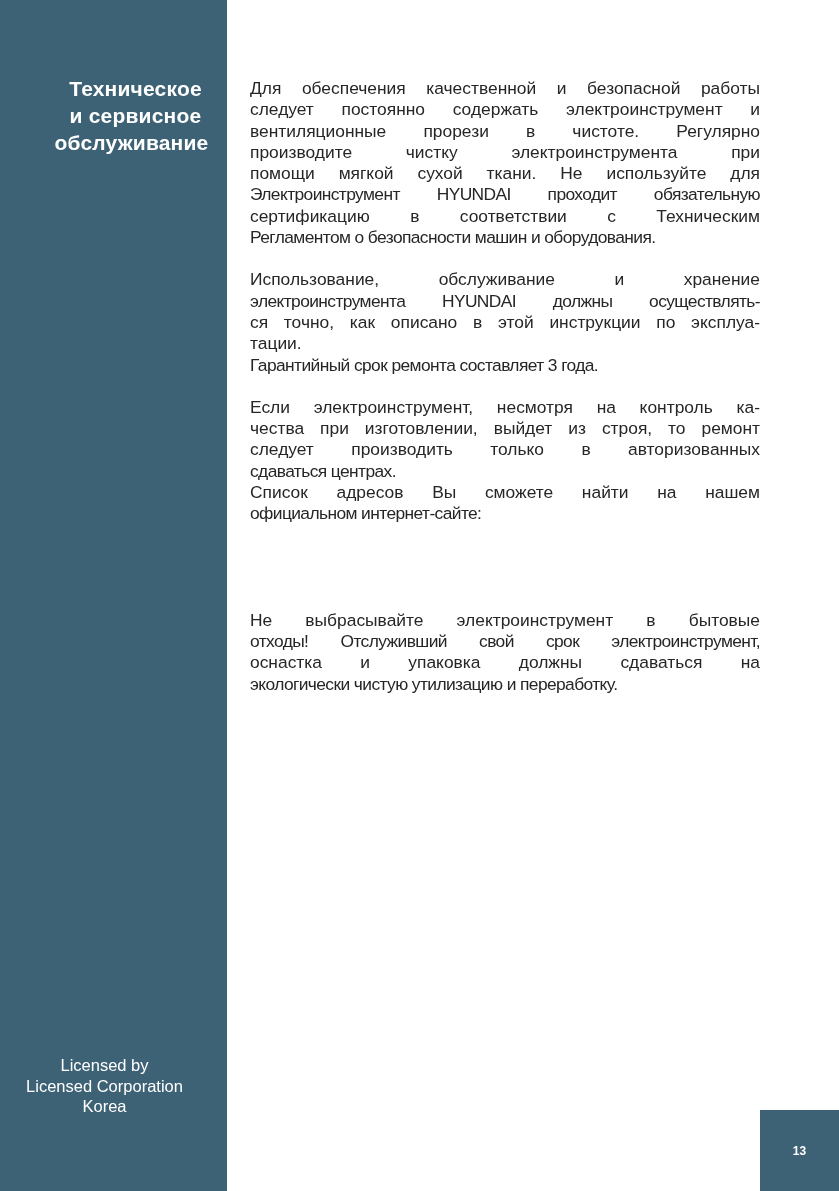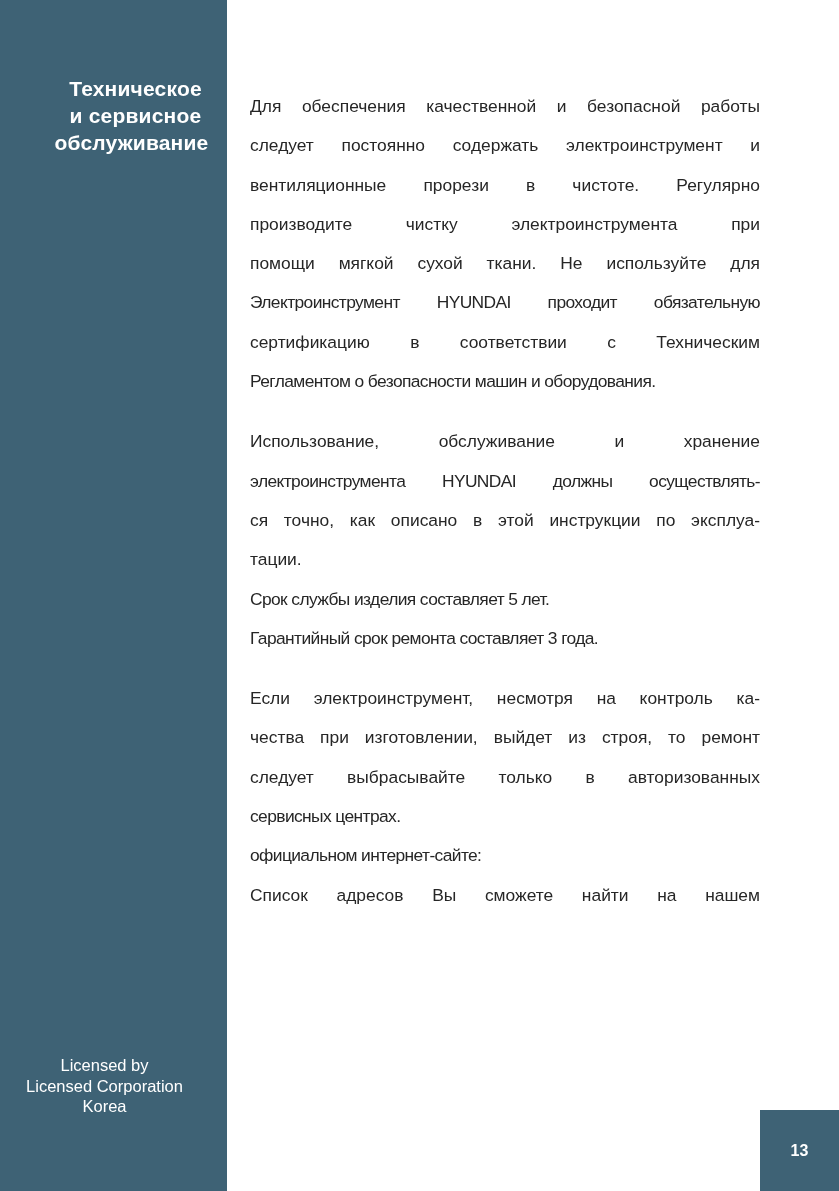--- a/index.html
+++ b/index.html
@@ -61,37 +61,36 @@
     }
     .para {
       margin: 0;
       text-align: justify;
     }
     .para .line {
       display: block;
       text-align: justify;
       text-align-last: justify;
       white-space: nowrap;
-      margin-top: 18px;
     }
     .para .line.last {
       text-align-last: left;
     }
     .gap-1 { height: 21px; }
     .gap-big { height: 85px; }
     .page-number {
       position: absolute;
       left: 760px;
       top: 1110px;
       width: 79px;
       height: 81px;
       background: #3e6275;
       color: #ffffff;
       font-weight: bold;
-      font-size: 16px;
+      font-size: 12px;
       display: flex;
       align-items: center;
       justify-content: center;
     }
     .tight { letter-spacing: -0.6px; }
   </style>
 </head>
 <body>
 
 <div class="sidebar">
@@ -121,32 +120,37 @@
     <span class="line last tight">Регламентом о безопасности машин и оборудования.</span>
   </p>
   <div class="gap-1"></div>
   <p class="para">
     <span class="line">Использование, обслуживание и хранение</span>
     <span class="line tight">электроинструмента HYUNDAI должны осуществлять-</span>
     <span class="line">ся точно, как описано в этой инструкции по эксплуа-</span>
     <span class="line last">тации.</span>
   </p>
   <p class="para">
-    <span class="line last tight">Срок службы изделия составляет 5 лет.</span>
     <span class="line last tight">Гарантийный срок ремонта составляет 3 года.</span>
   </p>
   <div class="gap-1"></div>
   <p class="para">
     <span class="line">Если электроинструмент, несмотря на контроль ка-</span>
     <span class="line">чества при изготовлении, выйдет из строя, то ремонт</span>
-    <span class="line">следует выбрасывайте только в авторизованных</span>
-    <span class="line last tight">сервисных центрах.</span>
+    <span class="line">следует производить только в авторизованных</span>
+    <span class="line last tight">сдаваться центрах.</span>
   </p>
   <p class="para">
+    <span class="line">Список адресов Вы сможете найти на нашем</span>
     <span class="line last tight">официальном интернет-сайте:</span>
-    <span class="line">Список адресов Вы сможете найти на нашем</span>
   </p>
   <div class="gap-big"></div>
+  <p class="para">
+    <span class="line">Не выбрасывайте электроинструмент в бытовые</span>
+    <span class="line tight">отходы! Отслуживший свой срок электроинструмент,</span>
+    <span class="line">оснастка и упаковка должны сдаваться на</span>
+    <span class="line last tight">экологически чистую утилизацию и переработку.</span>
+  </p>
 </div>
 
 <div class="page-number">
   <span>13</span>
 </div>
 
 </body></html>

